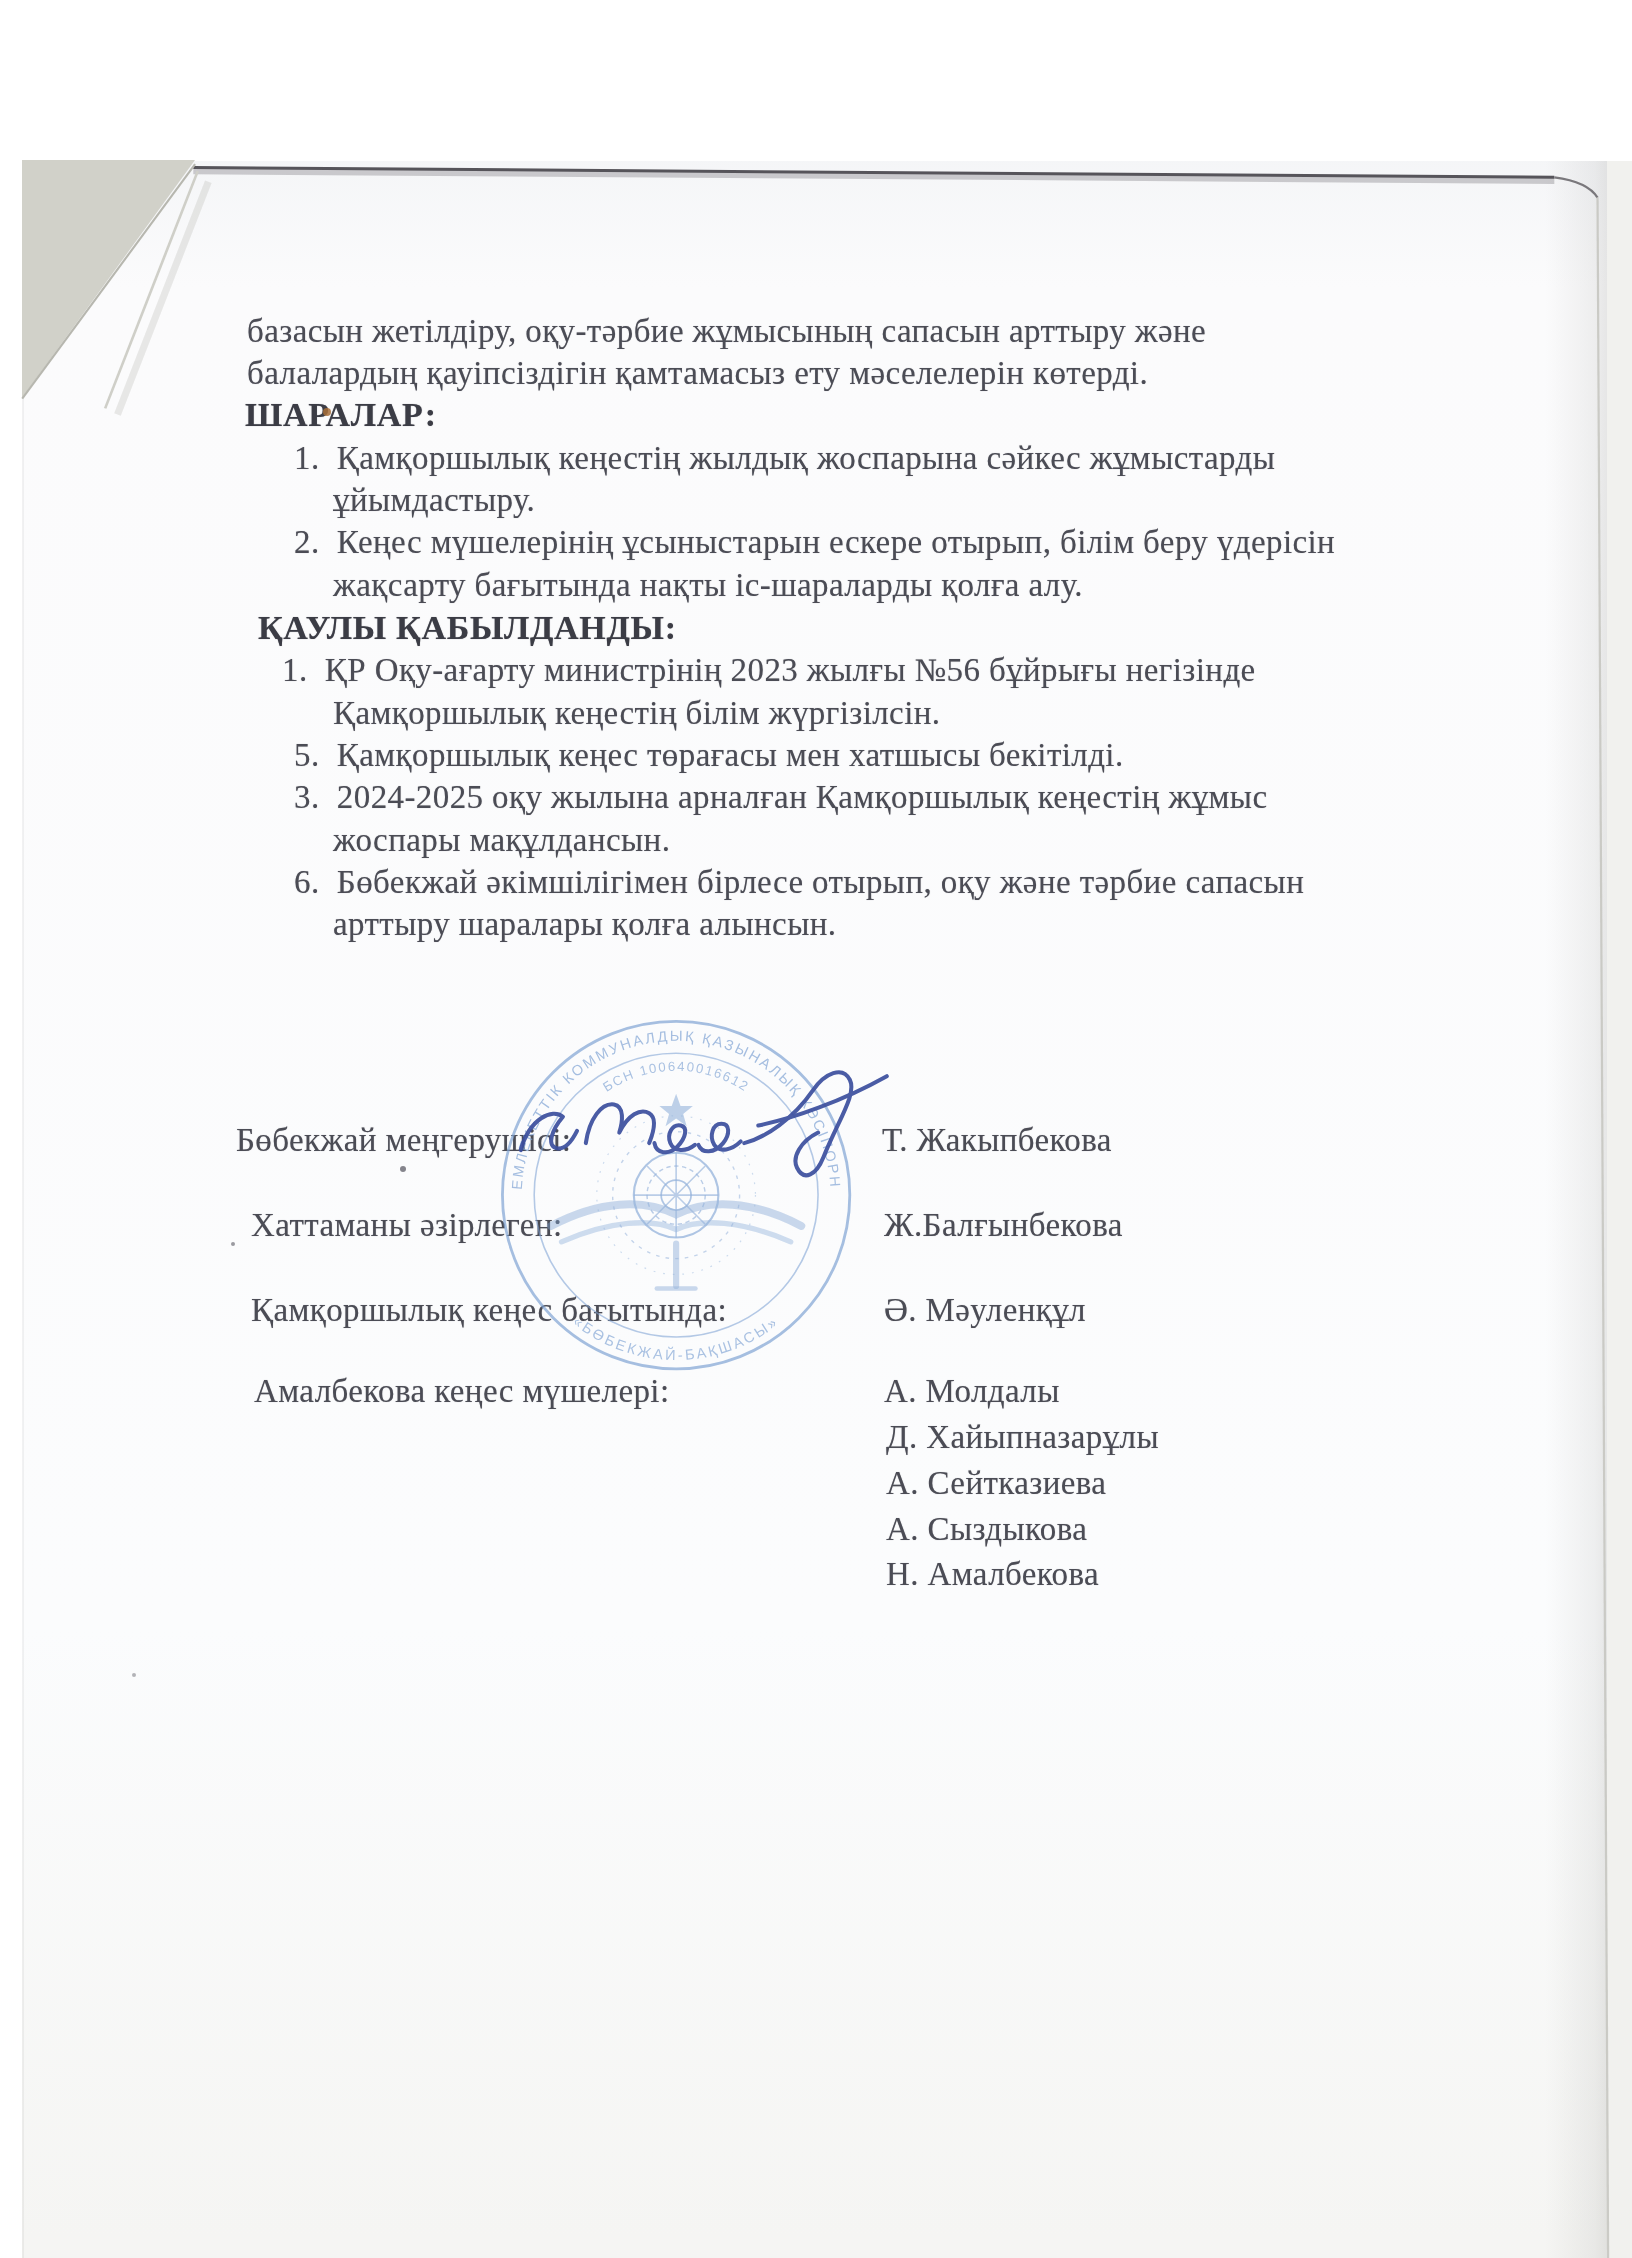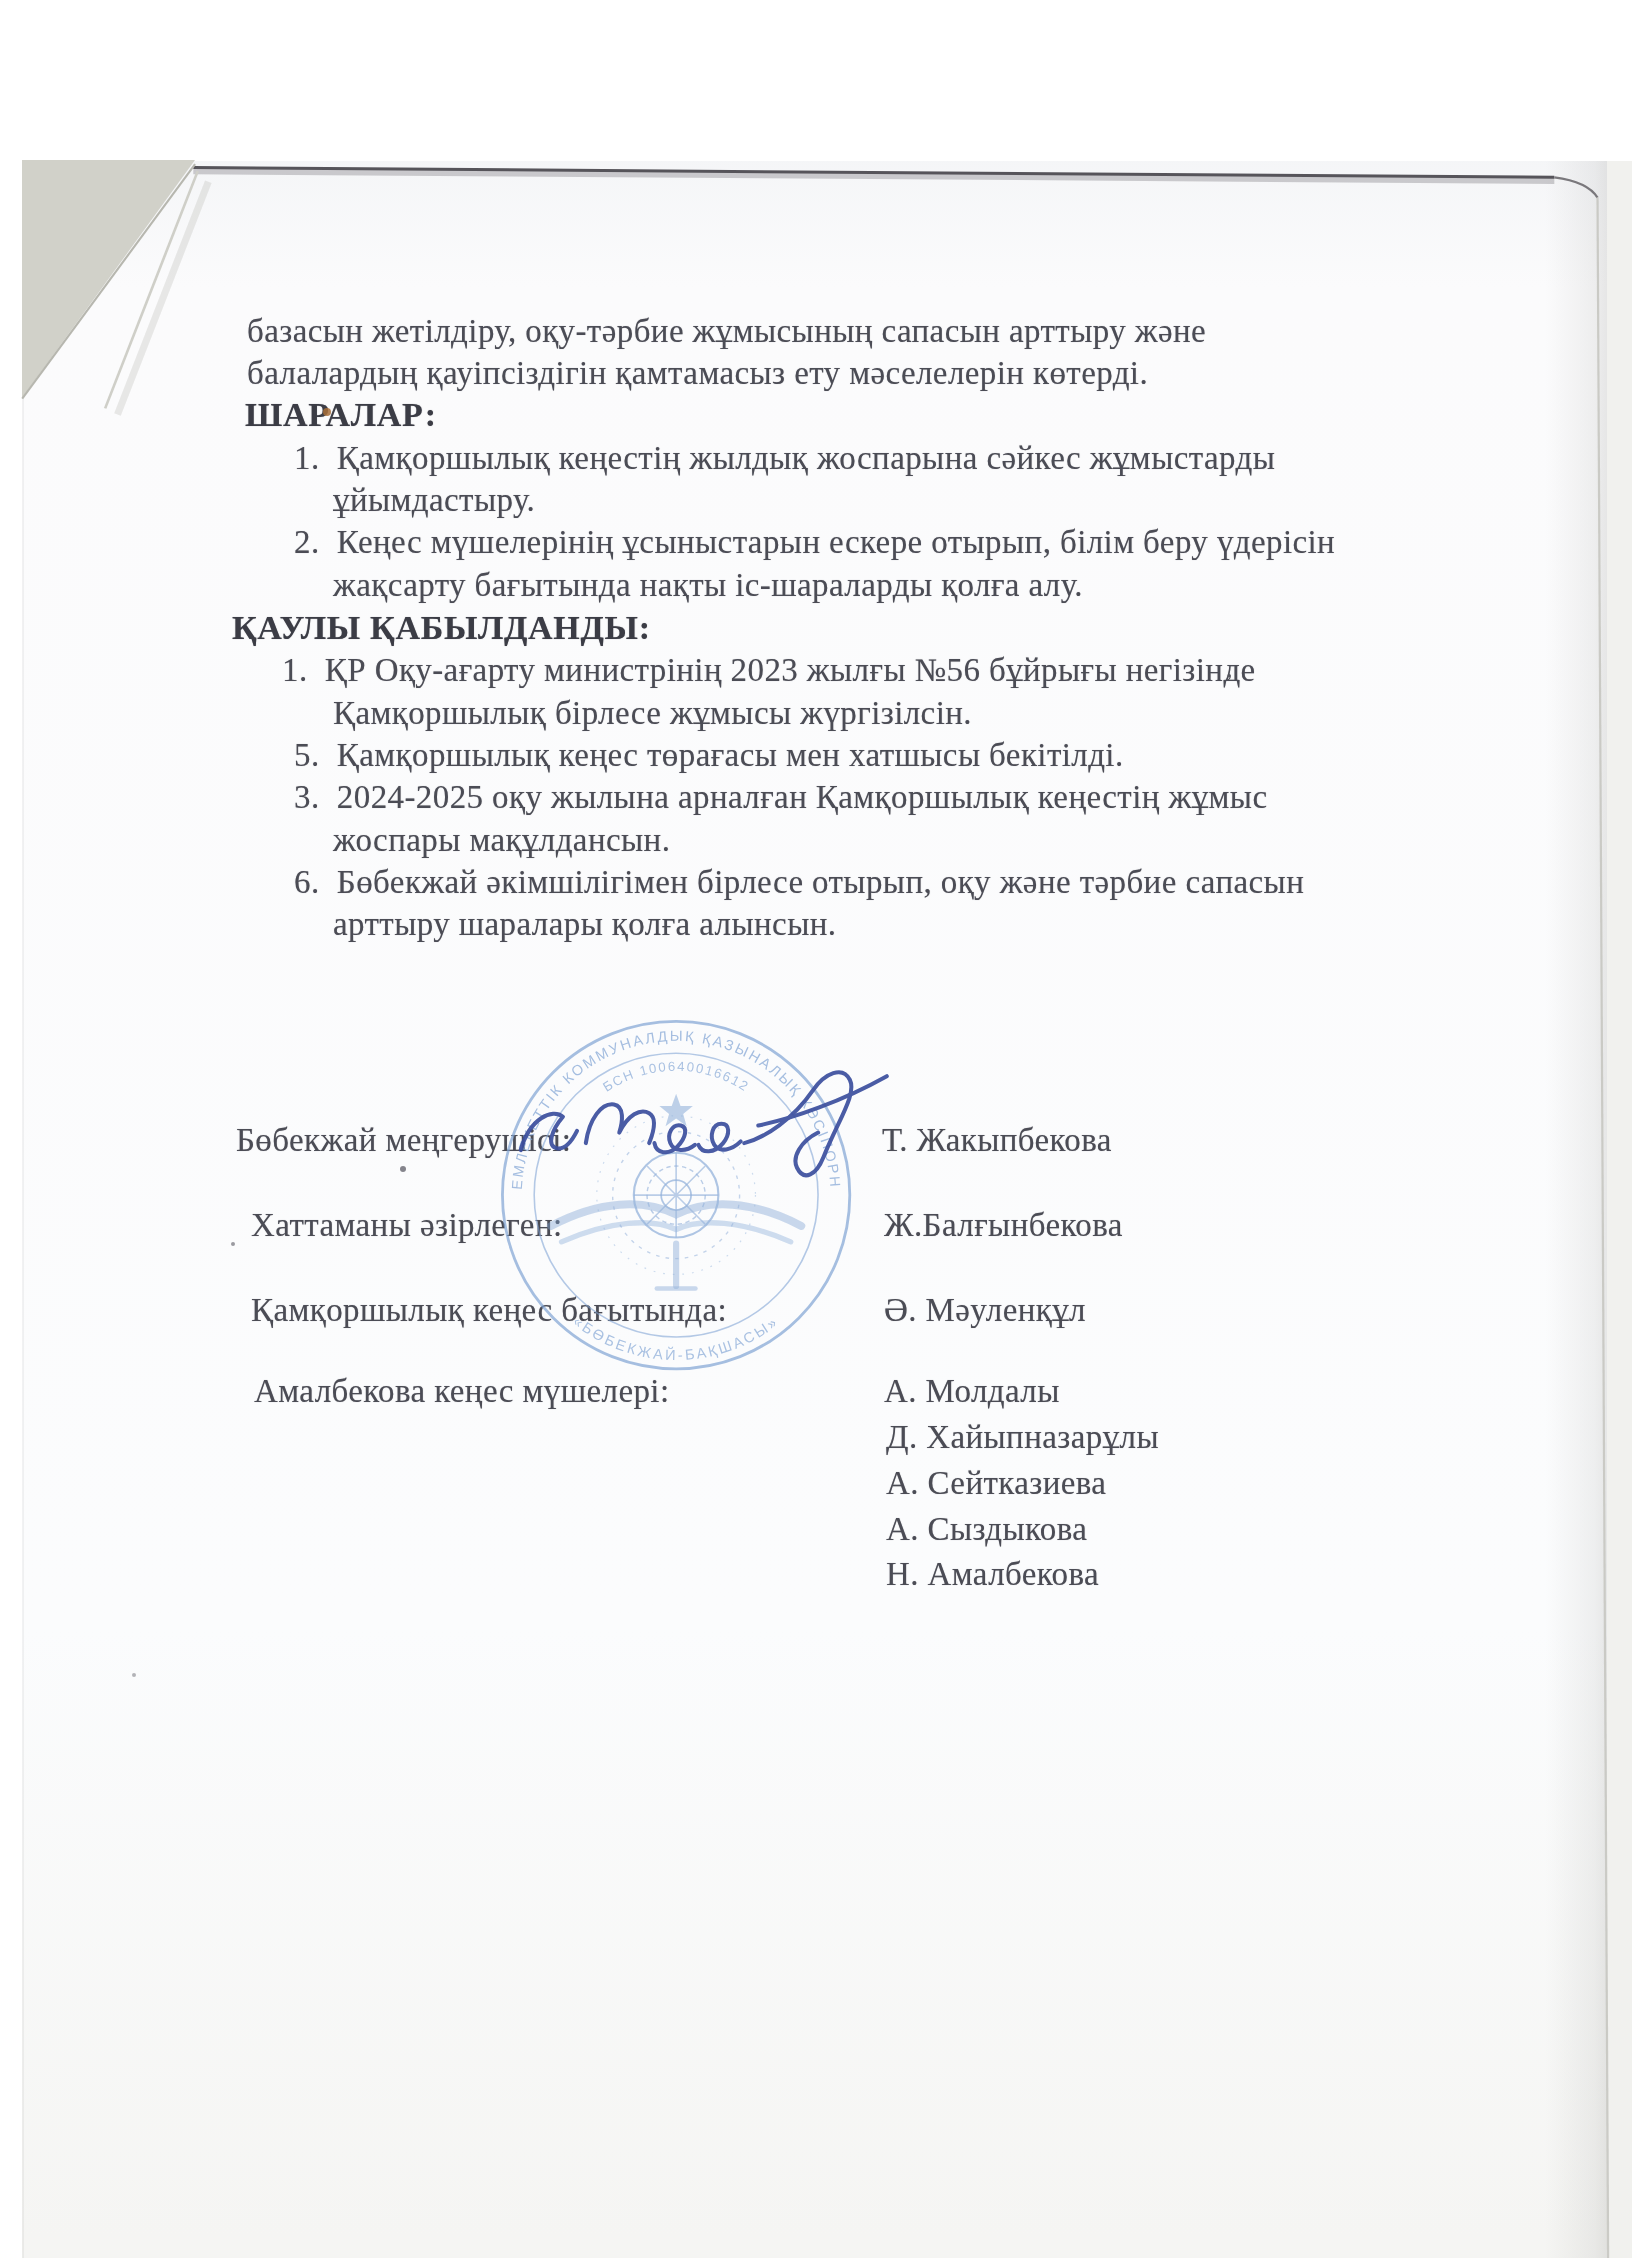--- a/index.html
+++ b/index.html
@@ -71,23 +71,23 @@
   <path d="M 26 452 L 26 2560" stroke="rgba(0,0,0,.05)" stroke-width="2" fill="none"></path>
 </svg>
 
 <div class="line" style="left:247px;top:311px">базасын жетілдіру, оқу-тәрбие жұмысының сапасын арттыру және</div>
 <div class="line" style="left:247px;top:353px">балалардың қауіпсіздігін қамтамасыз ету мәселелерін көтерді.</div>
 <div class="line bold" style="left:245px;top:394px">ШАРАЛАР:</div>
 <div class="line" style="left:294px;top:438px">1.  Қамқоршылық кеңестің жылдық жоспарына сәйкес жұмыстарды</div>
 <div class="line" style="left:333px;top:480px">ұйымдастыру.</div>
 <div class="line" style="left:294px;top:522px">2.  Кеңес мүшелерінің ұсыныстарын ескере отырып, білім беру үдерісін</div>
 <div class="line" style="left:333px;top:565px">жақсарту бағытында нақты іс-шараларды қолға алу.</div>
-<div class="line bold" style="left:232px;top:607px">ҚАУЛЫ ҚАБЫЛДАНДЫ:</div>
+<div class="line bold" style="left:258px;top:607px">ҚАУЛЫ ҚАБЫЛДАНДЫ:</div>
 <div class="line" style="left:282px;top:650px">1.  ҚР Оқу-ағарту министрінің 2023 жылғы №56 бұйрығы негізінде</div>
-<div class="line" style="left:333px;top:693px">Қамқоршылық бірлесе жұмысы жүргізілсін.</div>
+<div class="line" style="left:333px;top:693px">Қамқоршылық кеңестің білім жүргізілсін.</div>
 <div class="line" style="left:294px;top:735px">5.  Қамқоршылық кеңес төрағасы мен хатшысы бекітілді.</div>
 <div class="line" style="left:294px;top:777px">3.  2024-2025 оқу жылына арналған Қамқоршылық кеңестің жұмыс</div>
 <div class="line" style="left:333px;top:820px">жоспары мақұлдансын.</div>
 <div class="line" style="left:294px;top:862px">6.  Бөбекжай әкімшілігімен бірлесе отырып, оқу және тәрбие сапасын</div>
 <div class="line" style="left:333px;top:904px">арттыру шаралары қолға алынсын.</div>
 
 <div class="line" style="left:236px;top:1120px">Бөбекжай меңгерушісі:</div>
 <div class="line" style="left:251px;top:1205px">Хаттаманы әзірлеген:</div>
 <div class="line" style="left:251px;top:1290px">Қамқоршылық кеңес бағытында:</div>
 <div class="line" style="left:254px;top:1371px">Амалбекова кеңес мүшелері:</div>

